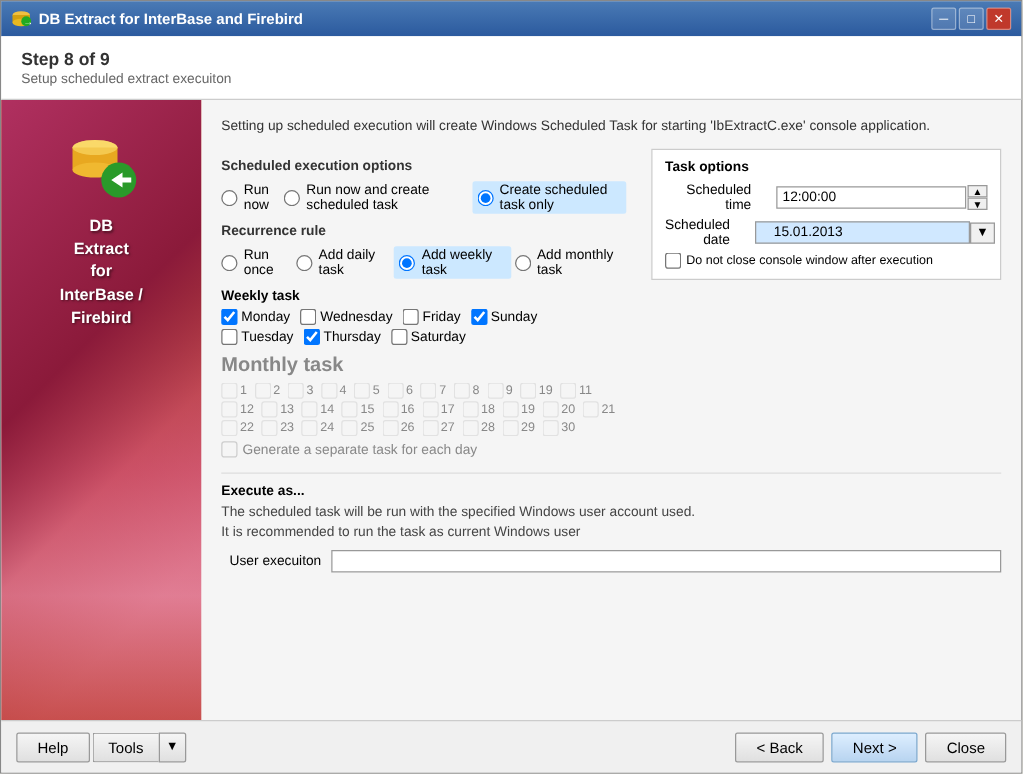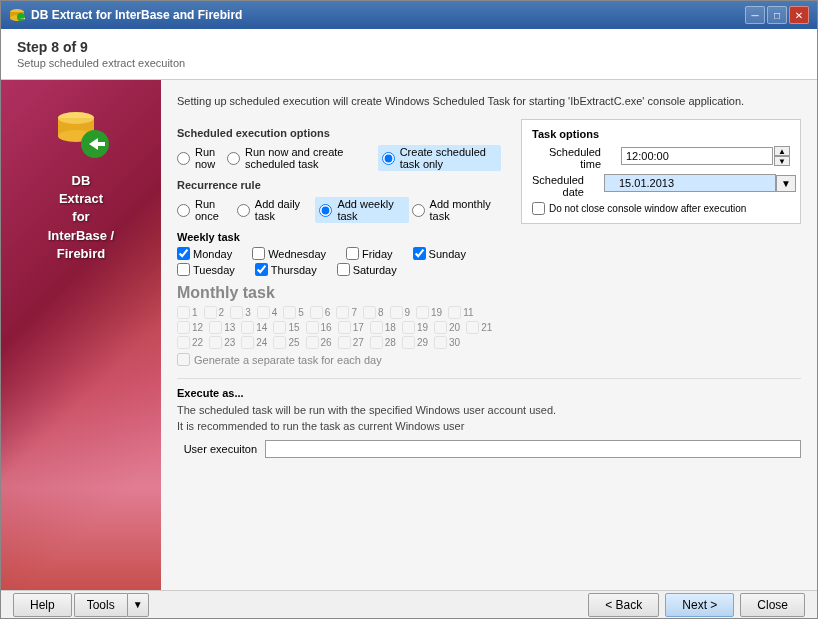--- a/index.html
+++ b/index.html
@@ -36,50 +36,50 @@
     .radio-item { display: flex; align-items: center; gap: 5px; font-size: 11px; }
     .radio-item input[type=radio] { margin: 0; }
     .radio-item.selected { background: #cce8ff; padding: 1px 4px; border-radius: 2px; }
 
     .two-col { display: flex; gap: 20px; }
     .left-col { flex: 1; }
     .right-col { width: 280px; }
 
     .task-options { border: 1px solid #ccc; background: white; padding: 8px 10px; }
     .task-options-title { font-size: 11px; font-weight: bold; margin-bottom: 6px; }
-    .task-option-row { display: flex; align-items: flex-start; gap: 20px; margin-bottom: 4px; font-size: 11px; }
+    .task-option-row { display: flex; align-items: center; gap: 20px; margin-bottom: 4px; font-size: 11px; }
     .task-option-row label { width: 100px; text-align: right; }
     .task-option-input { border: 1px solid #999; padding: 2px 4px; font-size: 11px; flex: 1; }
     .task-option-input-date { background: #d0e8ff; border: 1px solid #999; padding: 2px 14px; font-size: 11px; flex: 1; }
     .spinner-btn { display: flex; flex-direction: column; margin-left: 1px; }
     .spin-up, .spin-down { width: 16px; height: 10px; border: 1px solid #999; background: #f0f0f0; font-size: 8px; display: flex; align-items: center; justify-content: center; cursor: pointer; }
     .checkbox-row { display: flex; align-items: center; gap: 4px; font-size: 11px; margin-top: 4px; }
 
     .weekly-section { margin-top: 6px; }
     .weekly-title { font-size: 11px; font-weight: bold; margin-bottom: 4px; }
     .weekly-item { display: flex; align-items: center; gap: 3px; font-size: 11px; }
-    .weekly-row { display: flex; gap: 20px; margin-bottom: 3px; }
+    .weekly-row { display: flex; gap: 8px; margin-bottom: 3px; }
 
     .monthly-section { margin-top: 8px; }
     .monthly-title { font-size: 16px; font-weight: bold; margin-bottom: 4px; color: #888; }
     .monthly-item { display: flex; align-items: center; gap: 2px; font-size: 10px; color: #888; }
     .monthly-item input { opacity: 0.5; }
     .monthly-separate { display: flex; align-items: center; gap: 4px; font-size: 11px; color: #888; margin-top: 4px; }
 
     .execute-section { margin-top: 12px; border-top: 1px solid #ddd; padding-top: 8px; }
     .execute-title { font-size: 11px; font-weight: bold; margin-bottom: 4px; }
     .execute-desc { font-size: 11px; color: #444; margin-bottom: 6px; line-height: 1.4; }
     .execute-fields { display: flex; flex-direction: column; gap: 4px; }
     .field-row { display: flex; align-items: center; gap: 8px; }
     .field-label { width: 80px; font-size: 11px; text-align: right; }
     .field-input { border: 1px solid #999; padding: 2px 4px; font-size: 11px; background: white; }
     .field-input.wide { width: 200px; }
     .field-input.full { flex: 1; }
 
-    .footer { background: #f0f0f0; border-top: 1px solid #ccc; padding: 8px 12px; display: flex; align-items: center; justify-content: space-between; height: 28px; }
+    .footer { background: #f0f0f0; border-top: 1px solid #ccc; padding: 8px 12px; display: flex; align-items: center; justify-content: space-between; height: 42px; }
     .footer-left { display: flex; gap: 2px; }
     .footer-right { display: flex; gap: 6px; }
     .btn { padding: 4px 16px; border: 1px solid #999; background: linear-gradient(to bottom, #f5f5f5, #e0e0e0); font-size: 12px; cursor: pointer; border-radius: 2px; }
     .btn-primary { background: linear-gradient(to bottom, #ddeeff, #b8d4f0); border-color: #7aa8d0; }
     .btn-split { display: flex; }
     .btn-split-main { padding: 4px 12px; border: 1px solid #999; background: linear-gradient(to bottom, #f5f5f5, #e0e0e0); font-size: 12px; cursor: pointer; border-radius: 2px 0 0 2px; border-right: none; }
     .btn-split-arrow { padding: 4px 5px; border: 1px solid #999; background: linear-gradient(to bottom, #f5f5f5, #e0e0e0); font-size: 10px; cursor: pointer; border-radius: 0 2px 2px 0; }
   </style>
 </head>
 <body>

